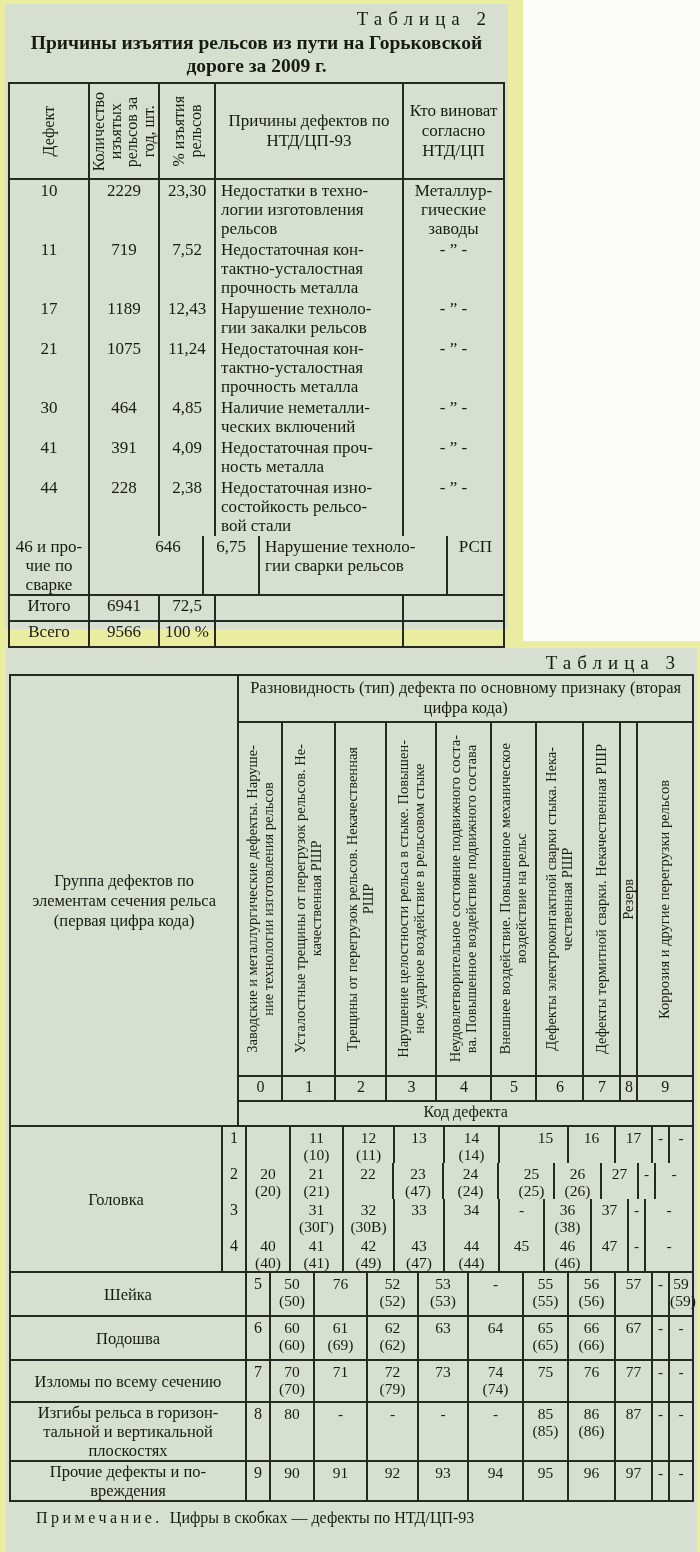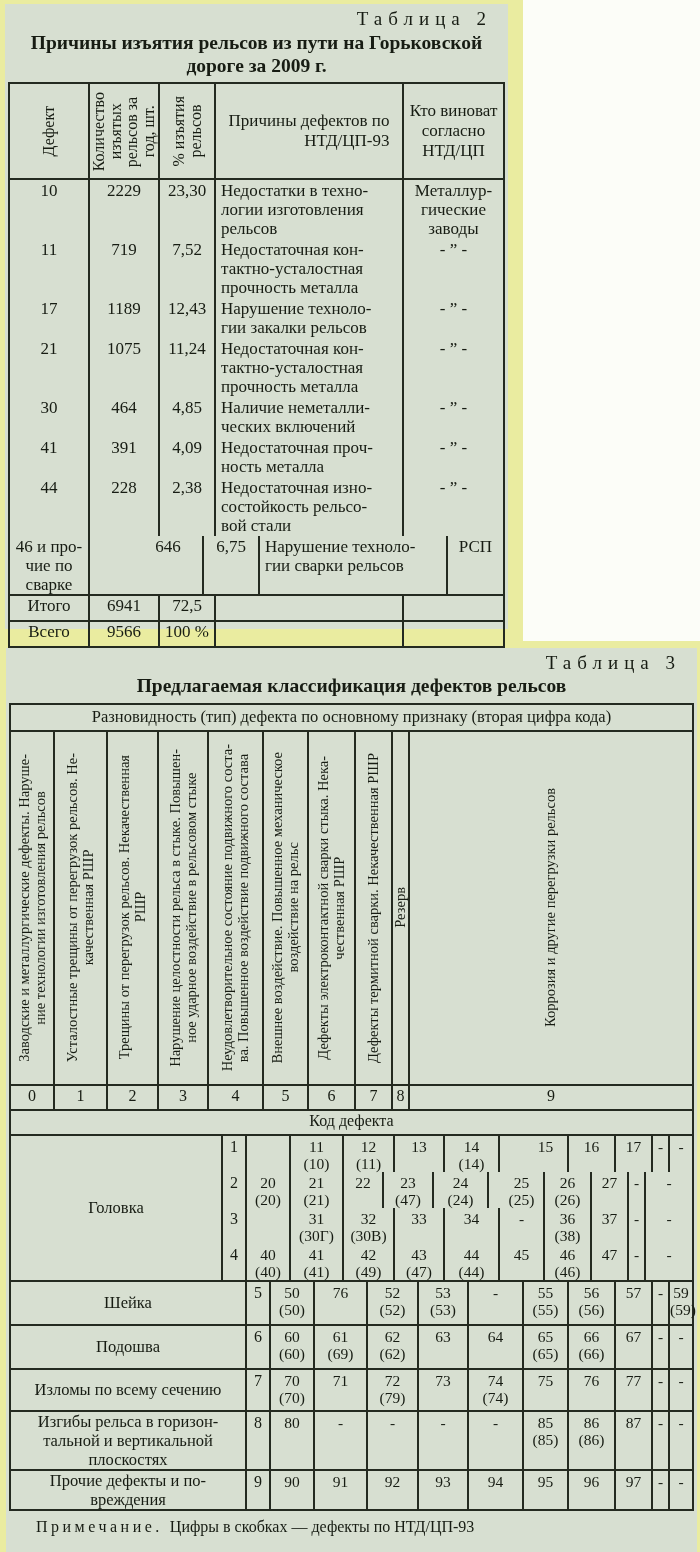--- a/index.html
+++ b/index.html
@@ -86,21 +86,21 @@
         <div class="c" style="width: 70px;">
           <span class="rot">Количество
 изъятых
 рельсов за
 год, шт.</span>
         </div>
         <div class="c" style="width: 56px;">
           <span class="rot">% изъятия
 рельсов</span>
         </div>
-        <div class="c" style="width: 188px; text-align: right;">
+        <div class="c" style="width: 188px;">
           <span class="plain" style="white-space: pre-line;">Причины дефектов по
 НТД/ЦП-93</span>
         </div>
         <div class="c" style="width: 92px;">
           <span class="plain" style="white-space: pre-line;">Кто виноват
 согласно
 НТД/ЦП</span>
         </div>
       </div>
     <div id="t2-body">
@@ -191,23 +191,23 @@
           <div class="c" style="width: 56px;">100 %</div>
           <div class="c" style="width: 188px;"></div>
           <div class="c" style="width: 92px;"></div>
         </div>
       </div>
   </div>
 </section>
 
 <section class="panel panel3">
   <div class="tbl-label">Таблица 3</div>
-  <div class="tbl-title">Предлагаемая классификация дефектов рельсов</div>
   <div class="t3">
     <div class="t3-head">
+      <div class="t3-left">Группа дефектов по элементам сечения рельса (первая цифра кода)</div>
       <div class="t3-right">
         <div class="t3-colgroup">Разновидность (тип) дефекта по основному признаку (вторая цифра кода)</div>
         <div class="t3-types row" id="t3-types">
             <div class="c" style="width: 44px;">
               <span class="rot">Заводские и металлургические дефекты. Наруше-
 ние технологии изготовления рельсов</span>
             </div>
             <div class="c" style="width: 53px;">
               <span class="rot">Усталостные трещины от перегрузок рельсов. Не-
 качественная РШР</span>
@@ -276,21 +276,21 @@
               <div class="c t3-cell" style="width: 37px;">17</div>
               <div class="c t3-cell" style="width: 17px;">-</div>
               <div class="c t3-cell" style="width: 22px;">-</div>
             </div>
             <div class="t3-sub row" style="min-height: 34px;">
               <div class="c t3-sdigit" style="width: 24px;">2</div>
               <div class="c t3-cell" style="width: 44px;">20
 (20)</div>
               <div class="c t3-cell" style="width: 53px;">21
 (21)</div>
-              <div class="c t3-cell" style="width: 40px;">22</div>
+              <div class="c t3-cell" style="width: 50px;">22</div>
               <div class="c t3-cell" style="width: 50px;">23
 (47)</div>
               <div class="c t3-cell" style="width: 55px;">24
 (24)</div>
               <div class="c t3-cell" style="width: 45px; margin-left: 11px;">25
 (25)</div>
               <div class="c t3-cell" style="width: 47px;">26
 (26)</div>
               <div class="c t3-cell" style="width: 37px;">27</div>
               <div class="c t3-cell" style="width: 17px;">-</div>

